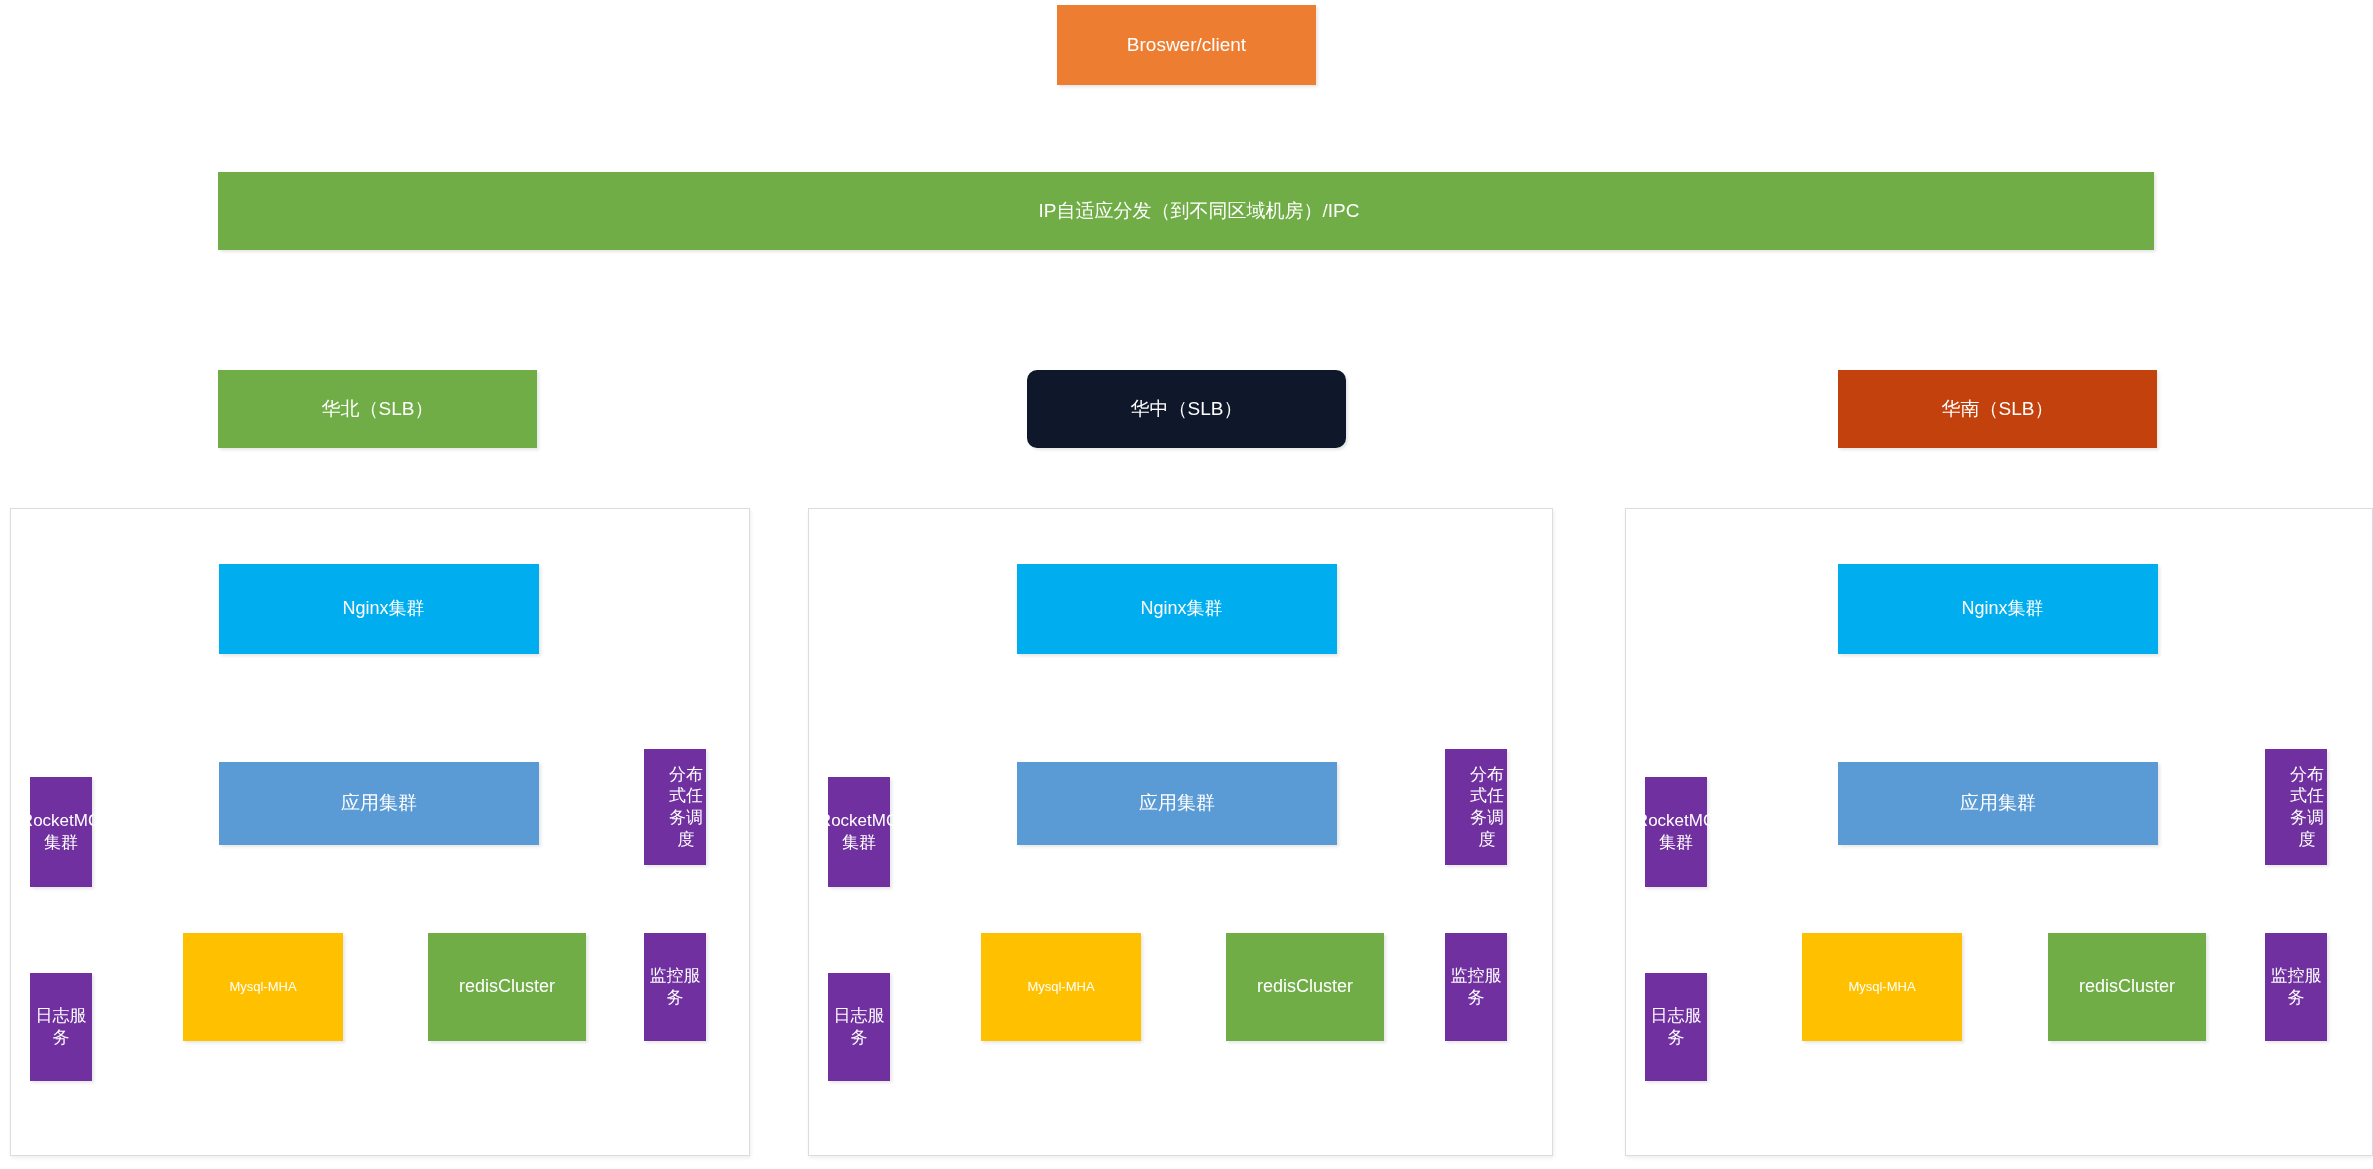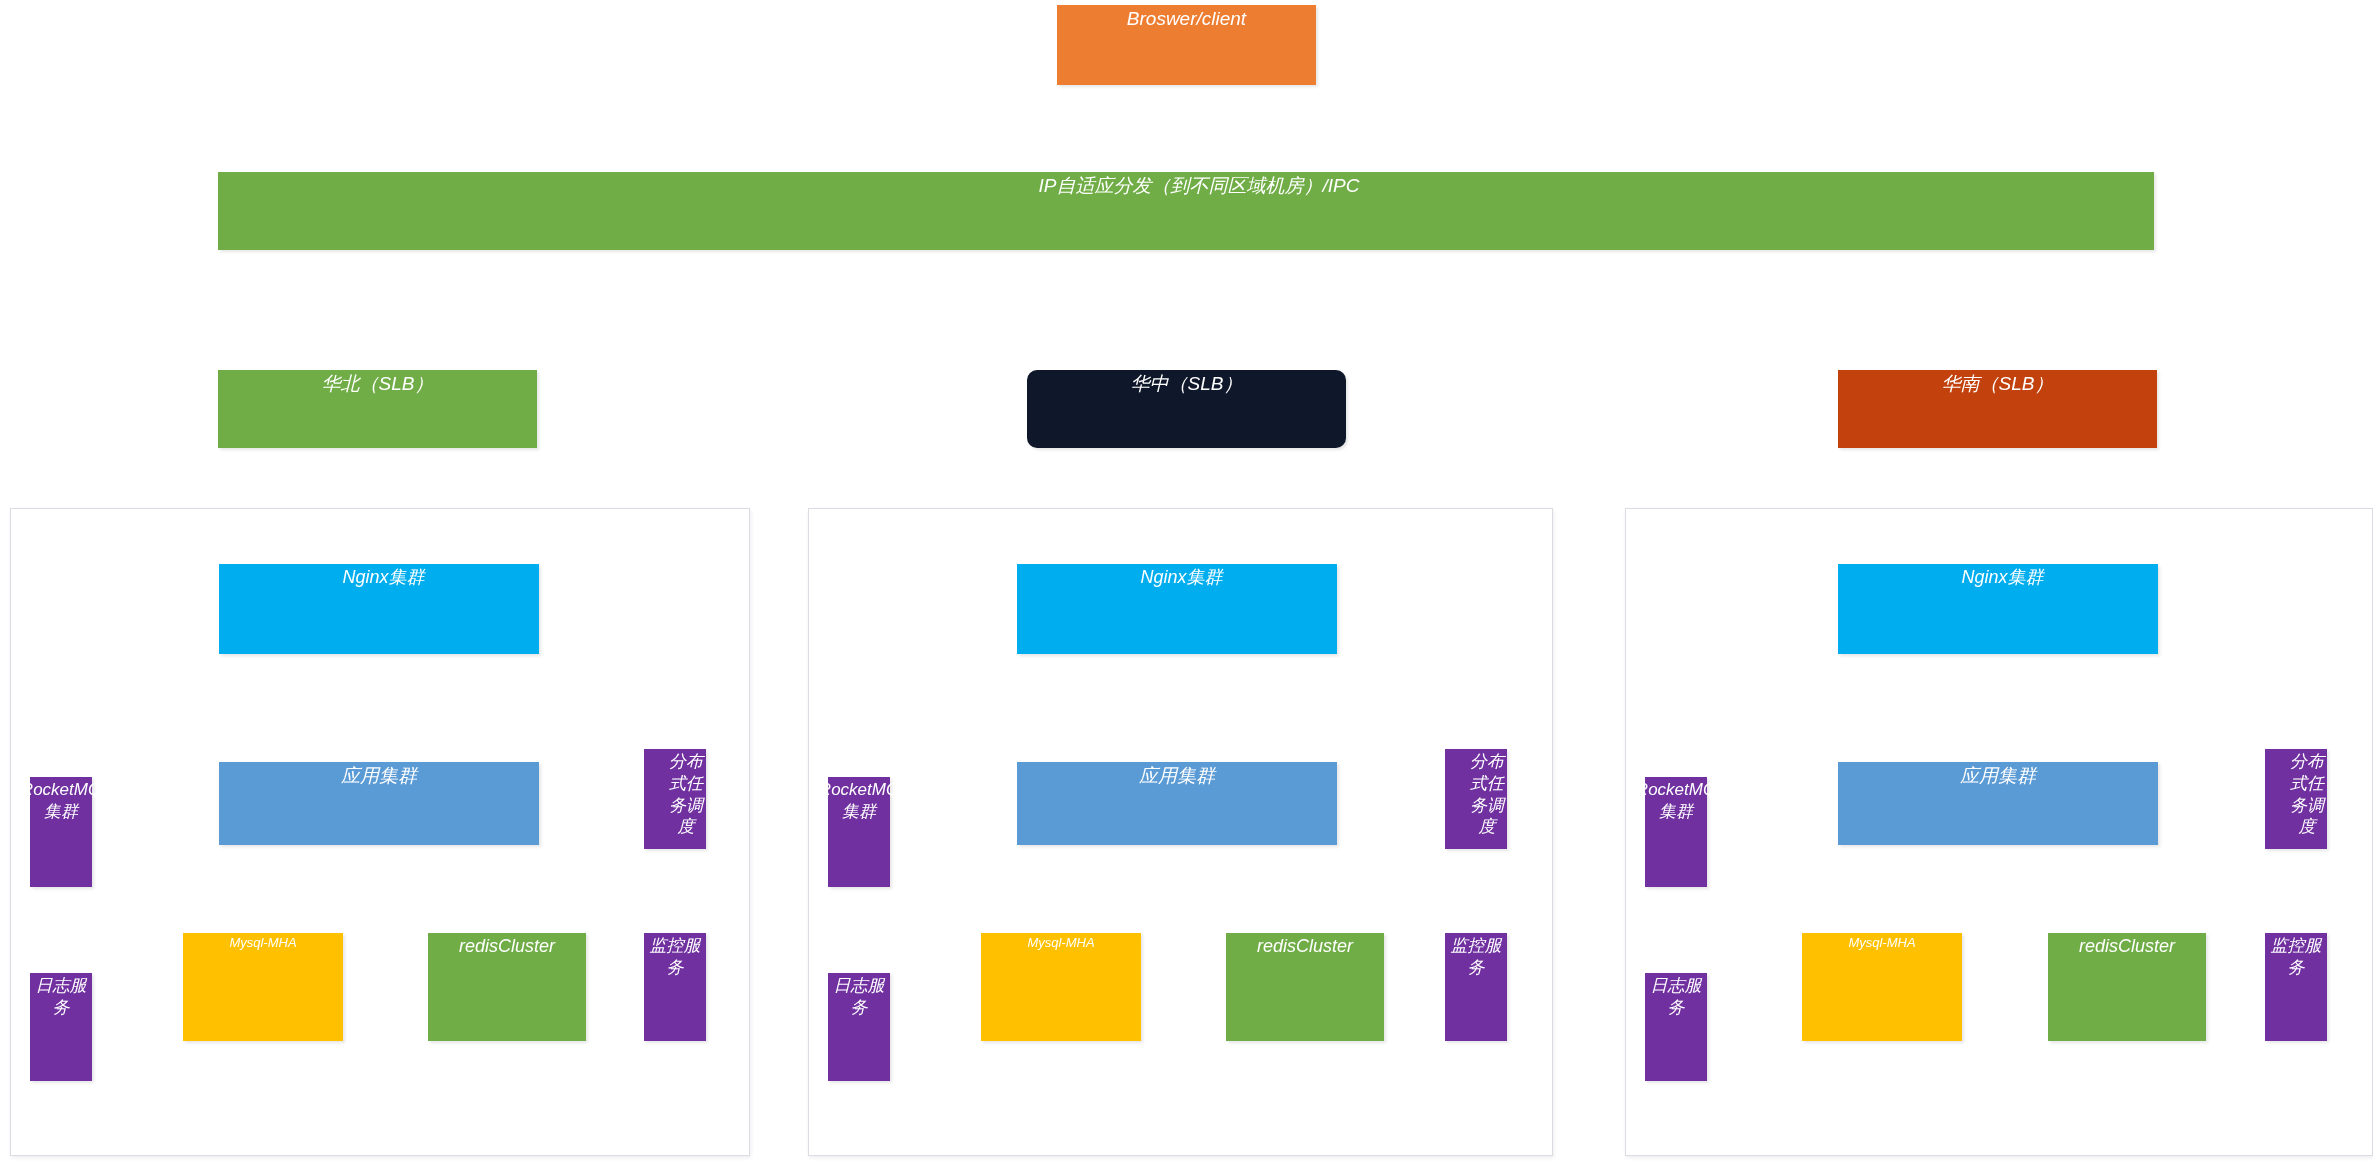--- a/index.html
+++ b/index.html
@@ -13,28 +13,28 @@
     position: relative;
     font-family: "Liberation Sans", "DejaVu Sans", sans-serif;
     overflow: hidden;
   }
 
   
   .box {
     position: absolute;
     box-sizing: border-box;
     display: flex;
+    align-items: center;
     justify-content: center;
     text-align: center;
     color: #ffffff;
     line-height: 1.28;
     box-shadow: 2px 2px 3px rgba(0,0,0,0.10);
     white-space: pre-line;
     padding: 2px;
-    font-style: italic;
   }
 
   
   #client-box {
     left: 1057px;  top: 5px;
     width: 259px; height: 80px;
     font-size: 19px;
   }
 
   
@@ -83,21 +83,21 @@
     font-size: 19px;
   }
   .mq-box {
     left: 19px; top: 240px;
     width: 62px; height: 110px;
     font-size: 17px;
     margin-top: 28px;
   }
   .sched-box {
     left: 633px; top: 240px;
-    width: 62px; height: 100px;
+    width: 62px; height: 116px;
     font-size: 17px;
     padding-left: 24px;
   }
 
   
   .log-box {
     left: 19px; top: 424px;
     width: 62px; height: 108px;
     font-size: 17px;
     margin-top: 40px;

